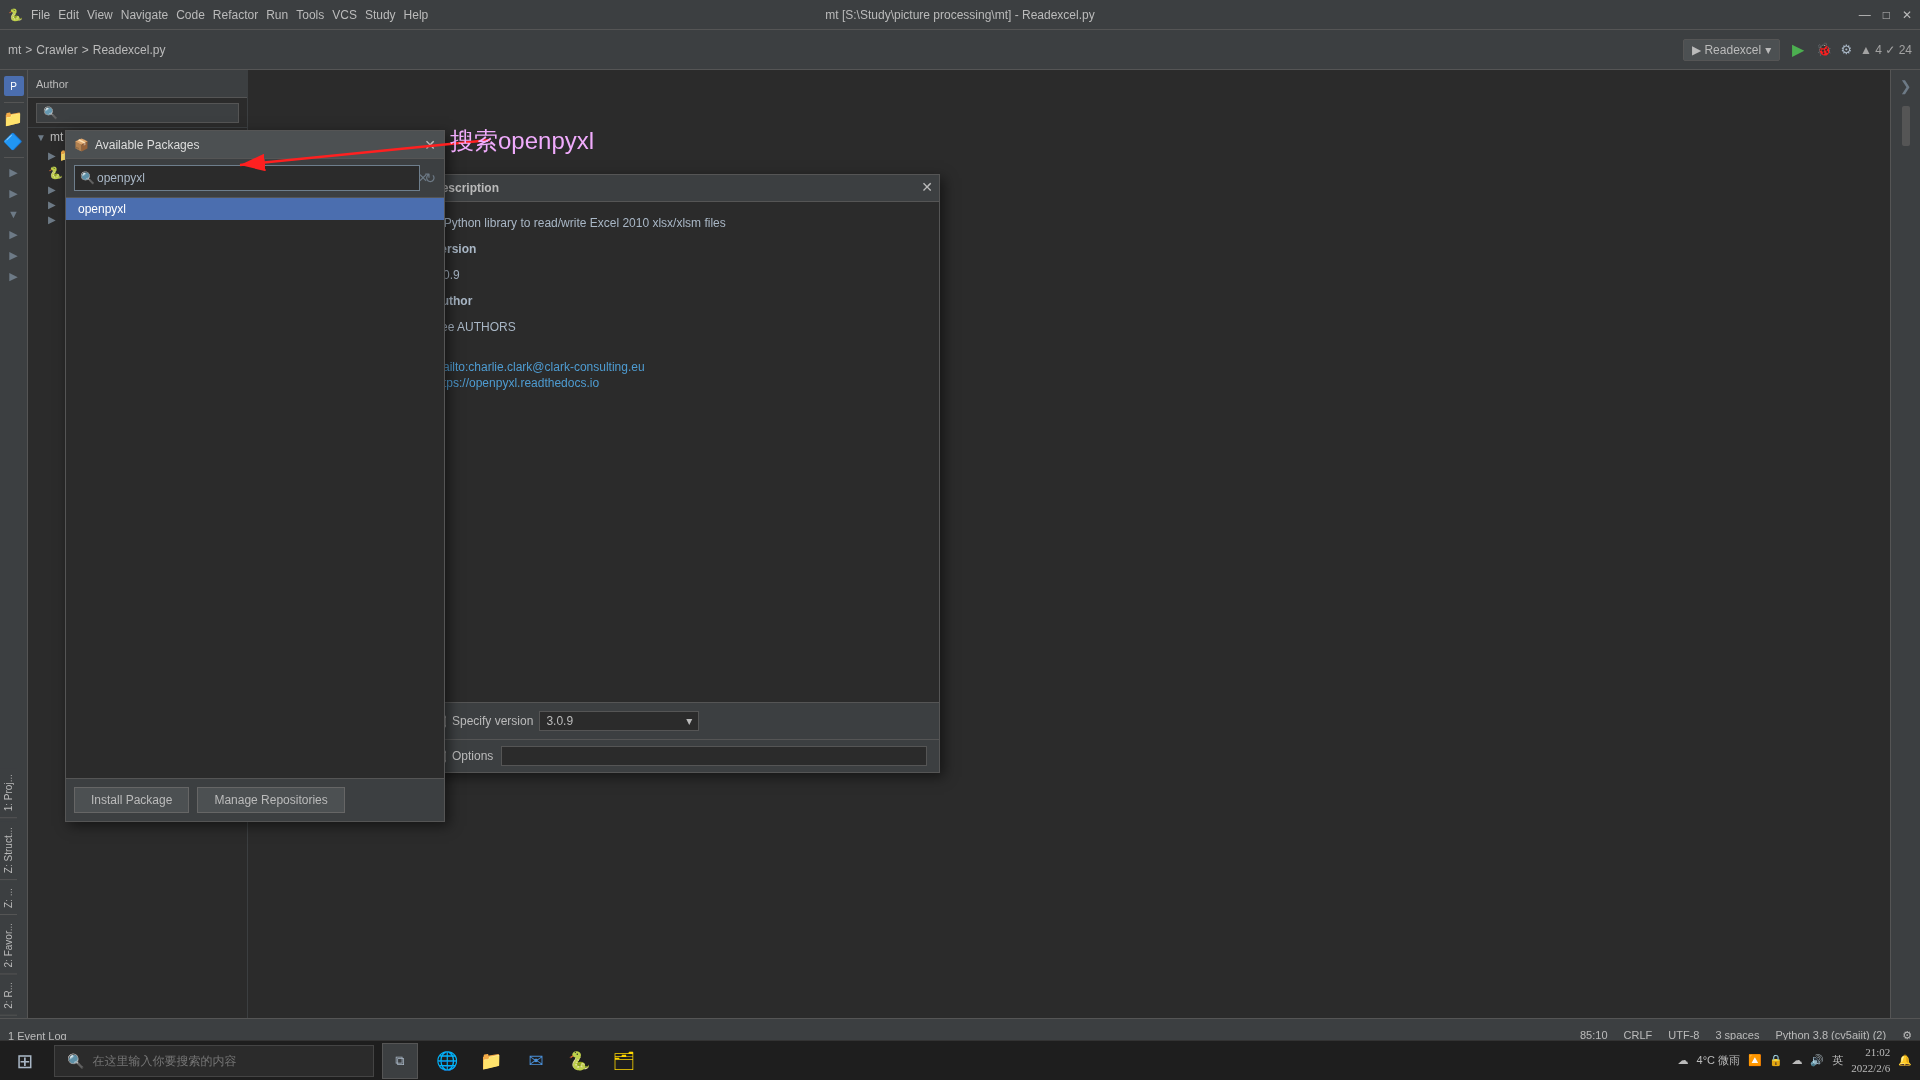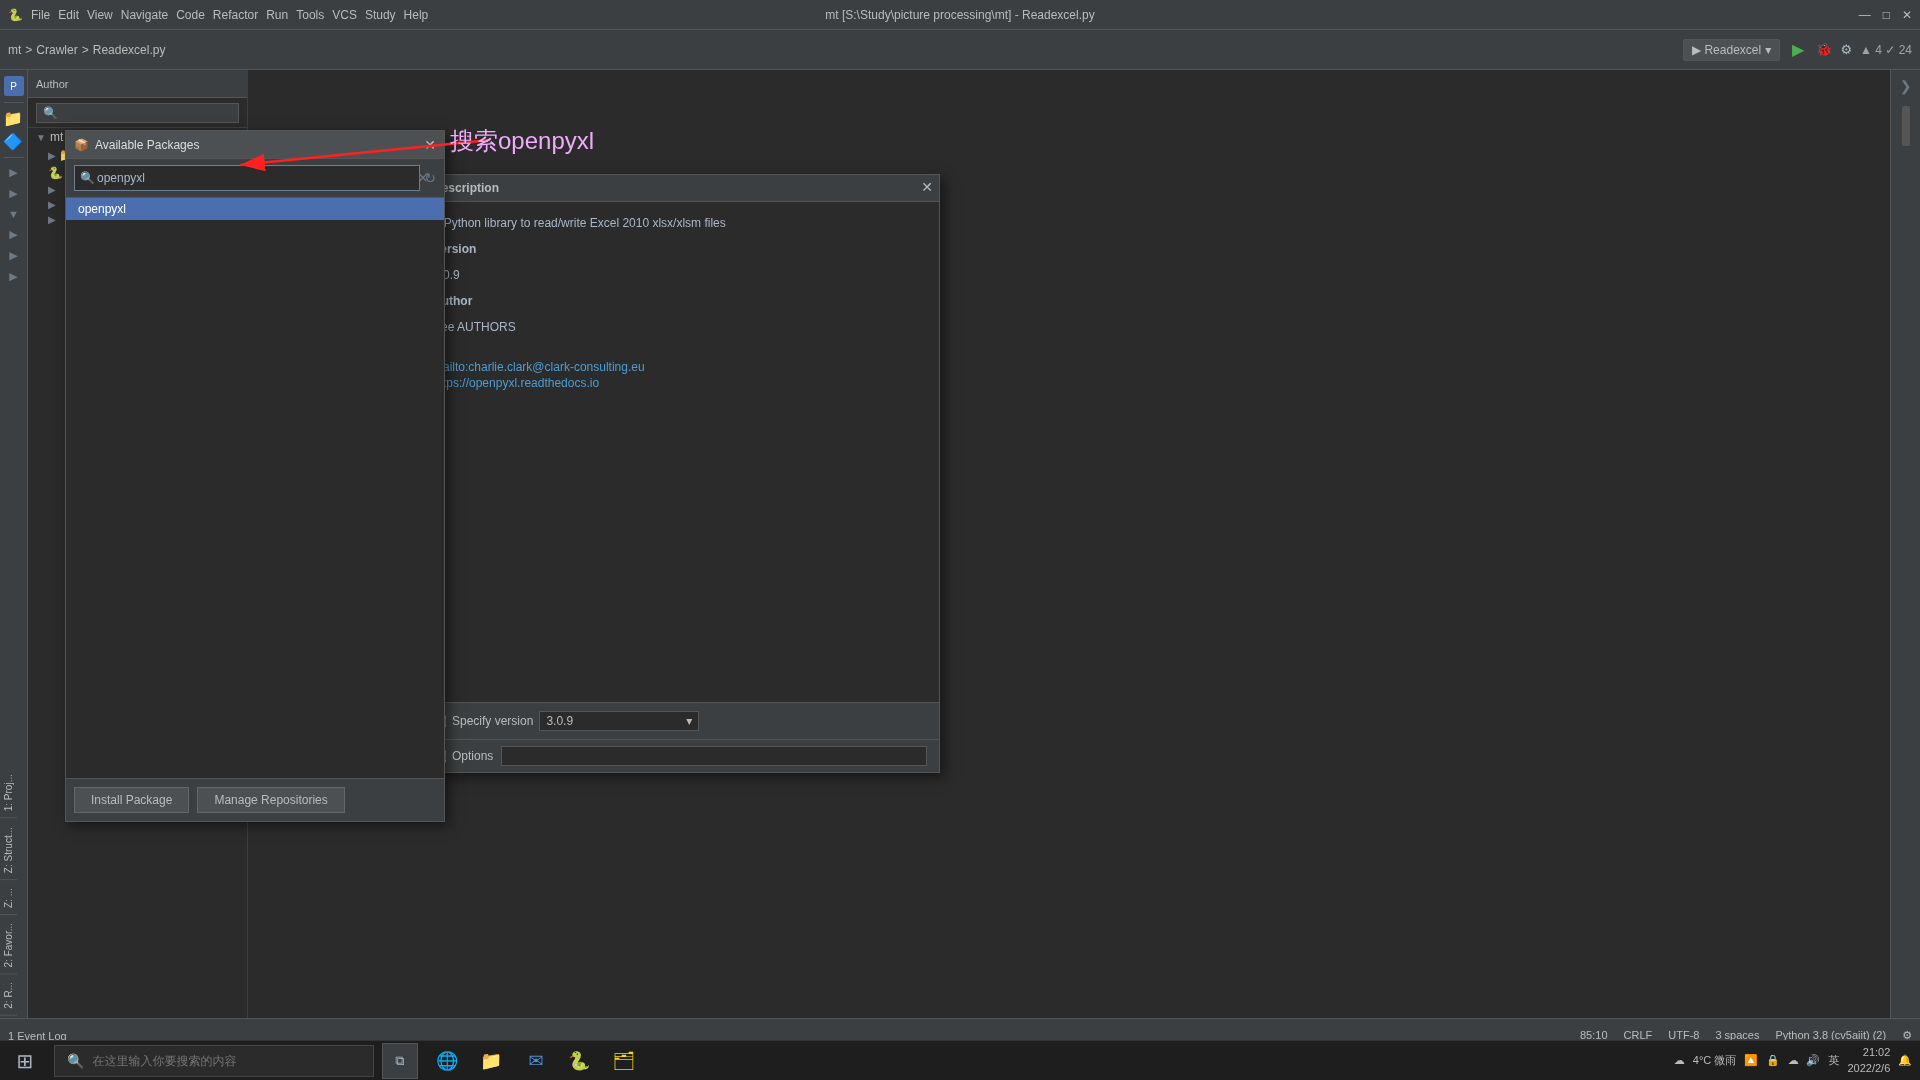--- a/index.html
+++ b/index.html
@@ -219,21 +219,21 @@
     }
     .taskbar-right {
       margin-left: auto;
       display: flex;
       align-items: center;
       gap: 8px;
       padding-right: 8px;
       font-size: 11px;
       color: #bbb;
     }
-    .taskbar-clock { text-align: right; line-height: 1.4; }
+    .taskbar-clock { text-align: right; line-height: 1.4; font-family: Liberation Serif, serif; }
 
     
     .dialog-available {
       position: absolute;
       top: 60px;
       left: 65px;
       width: 380px;
       background: #3c3f41;
       border: 1px solid #555;
       box-shadow: 4px 4px 12px rgba(0,0,0,0.5);

